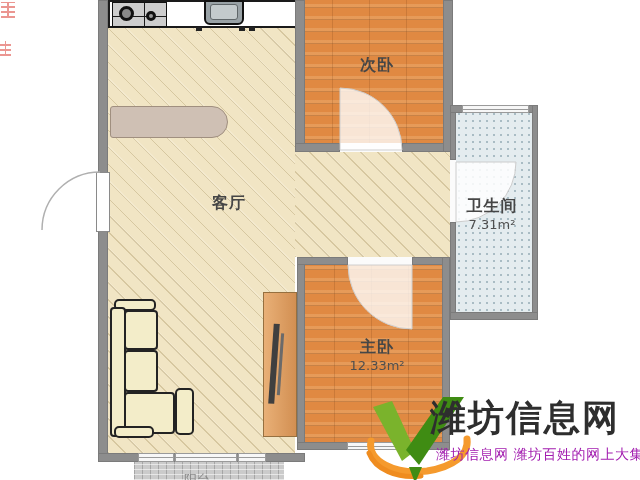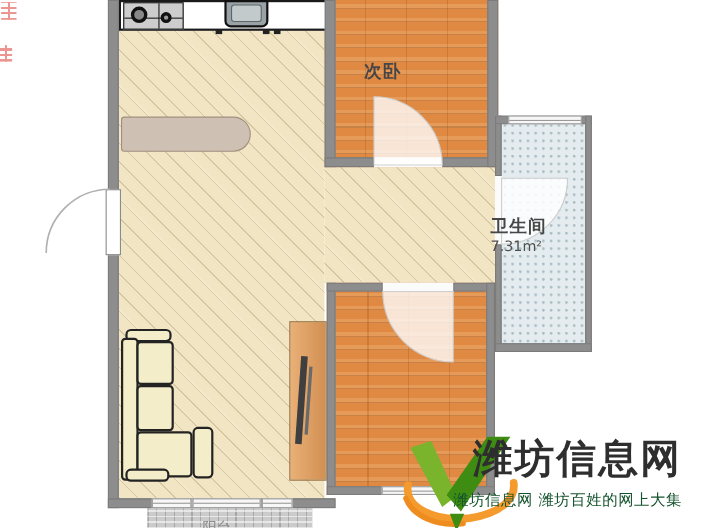--- a/index.html
+++ b/index.html
@@ -28,30 +28,30 @@
     background-color:#cbcbcb;
     background-image:repeating-linear-gradient(0deg, rgba(255,255,255,.55) 0 1px, transparent 1px 5px),
                      repeating-linear-gradient(90deg, rgba(110,110,110,.40) 0 1px, transparent 1px 8px);
   }
   .wall{position:absolute;background:#8d8d8d;box-shadow:inset 0 0 0 1px #7b7b7b;}
   .win{position:absolute;background:#f7f7f7;border:1px solid #9a9a9a;
        background-image:linear-gradient(#9a9a9a,#9a9a9a);
        background-size:100% 1px;background-position:center;background-repeat:no-repeat;}
   .door-leaf{position:absolute;background:#fff;border:1px solid #8a8a8a;}
   .threshold{position:absolute;background:#fbfbfb;}
-  .room-label{position:absolute;text-align:left;color:#464646;line-height:1.15;pointer-events:none;}
+  .room-label{position:absolute;text-align:center;color:#464646;line-height:1.15;pointer-events:none;}
   .room-label .nm{display:block;font-size:16px;font-weight:600;letter-spacing:1px;}
   .room-label .ar{display:block;font-size:13px;margin-top:3px;color:#4f4f4f;}
   .sofa-part{position:absolute;background:#f3edc9;border:2px solid #232323;border-radius:4px;box-sizing:border-box;}
   .red-frag{position:absolute;opacity:.5;
     background-image:repeating-linear-gradient(0deg, #d93025 0 2px, transparent 2px 5px),
                      linear-gradient(90deg, transparent 45%, #d93025 45% 55%, transparent 55%);}
   .wm-title{position:absolute;left:430px;top:399px;width:205px;font-size:36px;font-weight:800;
             color:#2e2e2e;letter-spacing:2px;line-height:1.05;white-space:nowrap;}
-  .wm-sub{position:absolute;left:412px;top:446px;width:204px;font-size:14px;color:#14532d;
+  .wm-sub{position:absolute;left:436px;top:446px;width:204px;font-size:14px;color:#a21caf;
           letter-spacing:0.5px;white-space:nowrap;}
   svg{position:absolute;left:0;top:0;}
 </style>
 </head>
 <body>
 
 <div class="canvas">
 
   <div class="abs floor-living" style="left:108px;top:0;width:187px;height:453px;"></div>
   <div class="abs floor-living" style="left:295px;top:152px;width:155px;height:105px;"></div>
@@ -122,23 +122,28 @@
   <div class="door-leaf" style="left:96px;top:172px;width:12px;height:58px;"></div>
 
   <svg width="640" height="480" viewBox="0 0 640 480">
     <path d="M100,172 A58,58 0 0 0 42,230" fill="none" stroke="#b0b0b0" stroke-width="1.5"></path>
     <path d="M340,88 A62,62 0 0 1 402,150 L340,150 Z" fill="rgba(255,255,255,0.78)" stroke="#cfcfcf" stroke-width="1"></path>
     <path d="M348,265 A64,64 0 0 0 412,329 L412,265 Z" fill="rgba(255,255,255,0.78)" stroke="#cfcfcf" stroke-width="1"></path>
     <path d="M516,162 A60,60 0 0 1 456,222 L456,162 Z" fill="rgba(255,255,255,0.85)" stroke="#cccccc" stroke-width="1"></path>
   </svg>
 
   <div class="room-label" style="left:183px;top:194px;width:92px;">
+    <span class="nm">客厅</span>
   </div>
   <div class="room-label" style="left:331px;top:56px;width:92px;">
     <span class="nm">次卧</span>
+  </div>
+  <div class="room-label" style="left:331px;top:338px;width:92px;">
+    <span class="nm">主卧</span>
+    <span class="ar">12.33m²</span>
   </div>
   <div class="room-label" style="left:446px;top:197px;width:92px;">
     <span class="nm">卫生间</span>
     <span class="ar">7.31m²</span>
   </div>
 
   <div class="red-frag" style="left:1px;top:2px;width:14px;height:16px;"></div>
   <div class="red-frag" style="left:0;top:41px;width:11px;height:15px;"></div>
 
   <div class="abs" style="left:360px;top:385px;width:280px;height:95px;">

